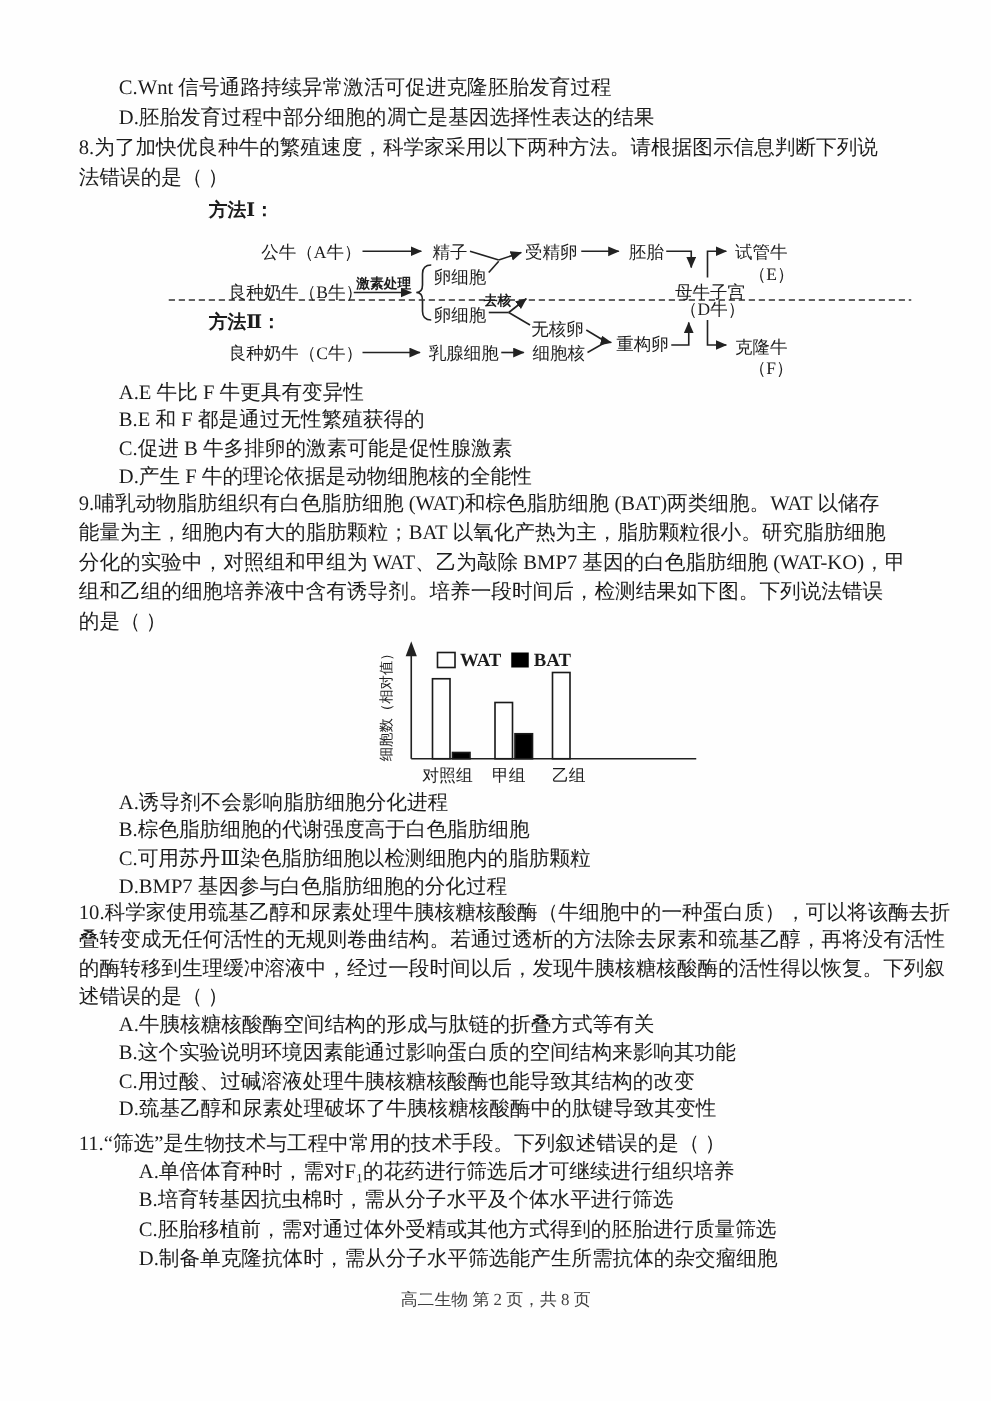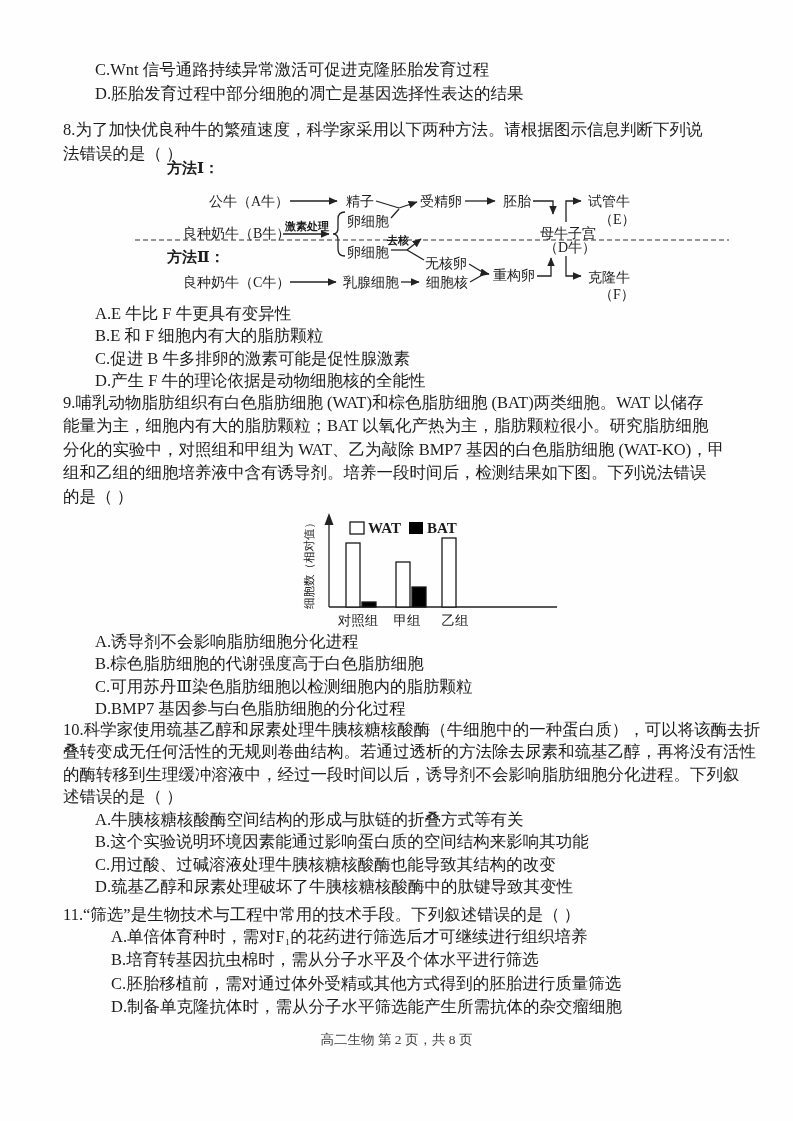--- a/index.html
+++ b/index.html
@@ -31,21 +31,21 @@
 </head>
 <body>
 
 <div class="page">
 
   <div class="blk lh24" style="top:58px;left:95px;">
     <div class="ln">C.Wnt 信号通路持续异常激活可促进克隆胚胎发育过程</div>
     <div class="ln">D.胚胎发育过程中部分细胞的凋亡是基因选择性表达的结果</div>
   </div>
 
-  <div class="blk lh24" style="top:106px;left:63px;margin-top:12px;">
+  <div class="blk lh24" style="top:106px;left:63px;">
     <div class="ln">8.为了加快优良种牛的繁殖速度，科学家采用以下两种方法。请根据图示信息判断下列说</div>
     <div class="ln">法错误的是（  ）</div>
   </div>
 
   <svg style="left:133px;top:156px;" width="600" height="152" viewBox="0 0 600 152">
     <defs>
       <marker id="ah" markerWidth="9" markerHeight="8" refX="6.5" refY="3" orient="auto">
         <path d="M0,0 L7,3 L0,6 Z" fill="#222"></path>
       </marker>
     </defs>
@@ -99,21 +99,21 @@
       <text class="dt" x="210" y="131">乳腺细胞</text>
       <text class="dt" x="293" y="131">细胞核</text>
       <text class="dt" x="360" y="124">重构卵</text>
       <text class="dt" x="455" y="126">克隆牛</text>
       <text class="dt" x="466" y="143">（F）</text>
     </g>
   </svg>
 
   <div class="blk lh22" style="top:303px;left:95px;">
     <div class="ln">A.E 牛比 F 牛更具有变异性</div>
-    <div class="ln">B.E 和 F 细胞内有大的脂肪颗粒</div>
+    <div class="ln">B.E 和 F 都是通过无性繁殖获得的</div>
     <div class="ln">C.促进 B 牛多排卵的激素可能是促性腺激素</div>
     <div class="ln">D.产生 F 牛的理论依据是动物细胞核的全能性</div>
   </div>
 
   <div class="blk lh23" style="top:391px;left:63px;">
     <div class="ln">9.哺乳动物脂肪组织有白色脂肪细胞 (WAT)和棕色脂肪细胞 (BAT)两类细胞。WAT 以储存</div>
     <div class="ln">能量为主，细胞内有大的脂肪颗粒；BAT 以氧化产热为主，脂肪颗粒很小。研究脂肪细胞</div>
     <div class="ln">分化的实验中，对照组和甲组为 WAT、乙为敲除 BMP7 基因的白色脂肪细胞 (WAT-KO)，甲</div>
     <div class="ln">组和乙组的细胞培养液中含有诱导剂。培养一段时间后，检测结果如下图。下列说法错误</div>
     <div class="ln">的是（  ）</div>
@@ -149,21 +149,21 @@
   <div class="blk lh22" style="top:631px;left:95px;">
     <div class="ln">A.诱导剂不会影响脂肪细胞分化进程</div>
     <div class="ln">B.棕色脂肪细胞的代谢强度高于白色脂肪细胞</div>
     <div class="ln">C.可用苏丹Ⅲ染色脂肪细胞以检测细胞内的脂肪颗粒</div>
     <div class="ln">D.BMP7 基因参与白色脂肪细胞的分化过程</div>
   </div>
 
   <div class="blk lh22" style="top:719px;left:63px;">
     <div class="ln">10.科学家使用巯基乙醇和尿素处理牛胰核糖核酸酶（牛细胞中的一种蛋白质），可以将该酶去折</div>
     <div class="ln">叠转变成无任何活性的无规则卷曲结构。若通过透析的方法除去尿素和巯基乙醇，再将没有活性</div>
-    <div class="ln">的酶转移到生理缓冲溶液中，经过一段时间以后，诱导剂不会影响脂肪细胞分化进程。下列叙</div>
+    <div class="ln">的酶转移到生理缓冲溶液中，经过一段时间以后，发现牛胰核糖核酸酶的活性得以恢复。下列叙</div>
     <div class="ln">述错误的是（  ）</div>
   </div>
 
   <div class="blk lh22" style="top:809px;left:95px;">
     <div class="ln">A.牛胰核糖核酸酶空间结构的形成与肽链的折叠方式等有关</div>
     <div class="ln">B.这个实验说明环境因素能通过影响蛋白质的空间结构来影响其功能</div>
     <div class="ln">C.用过酸、过碱溶液处理牛胰核糖核酸酶也能导致其结构的改变</div>
     <div class="ln">D.巯基乙醇和尿素处理破坏了牛胰核糖核酸酶中的肽键导致其变性</div>
   </div>
 

